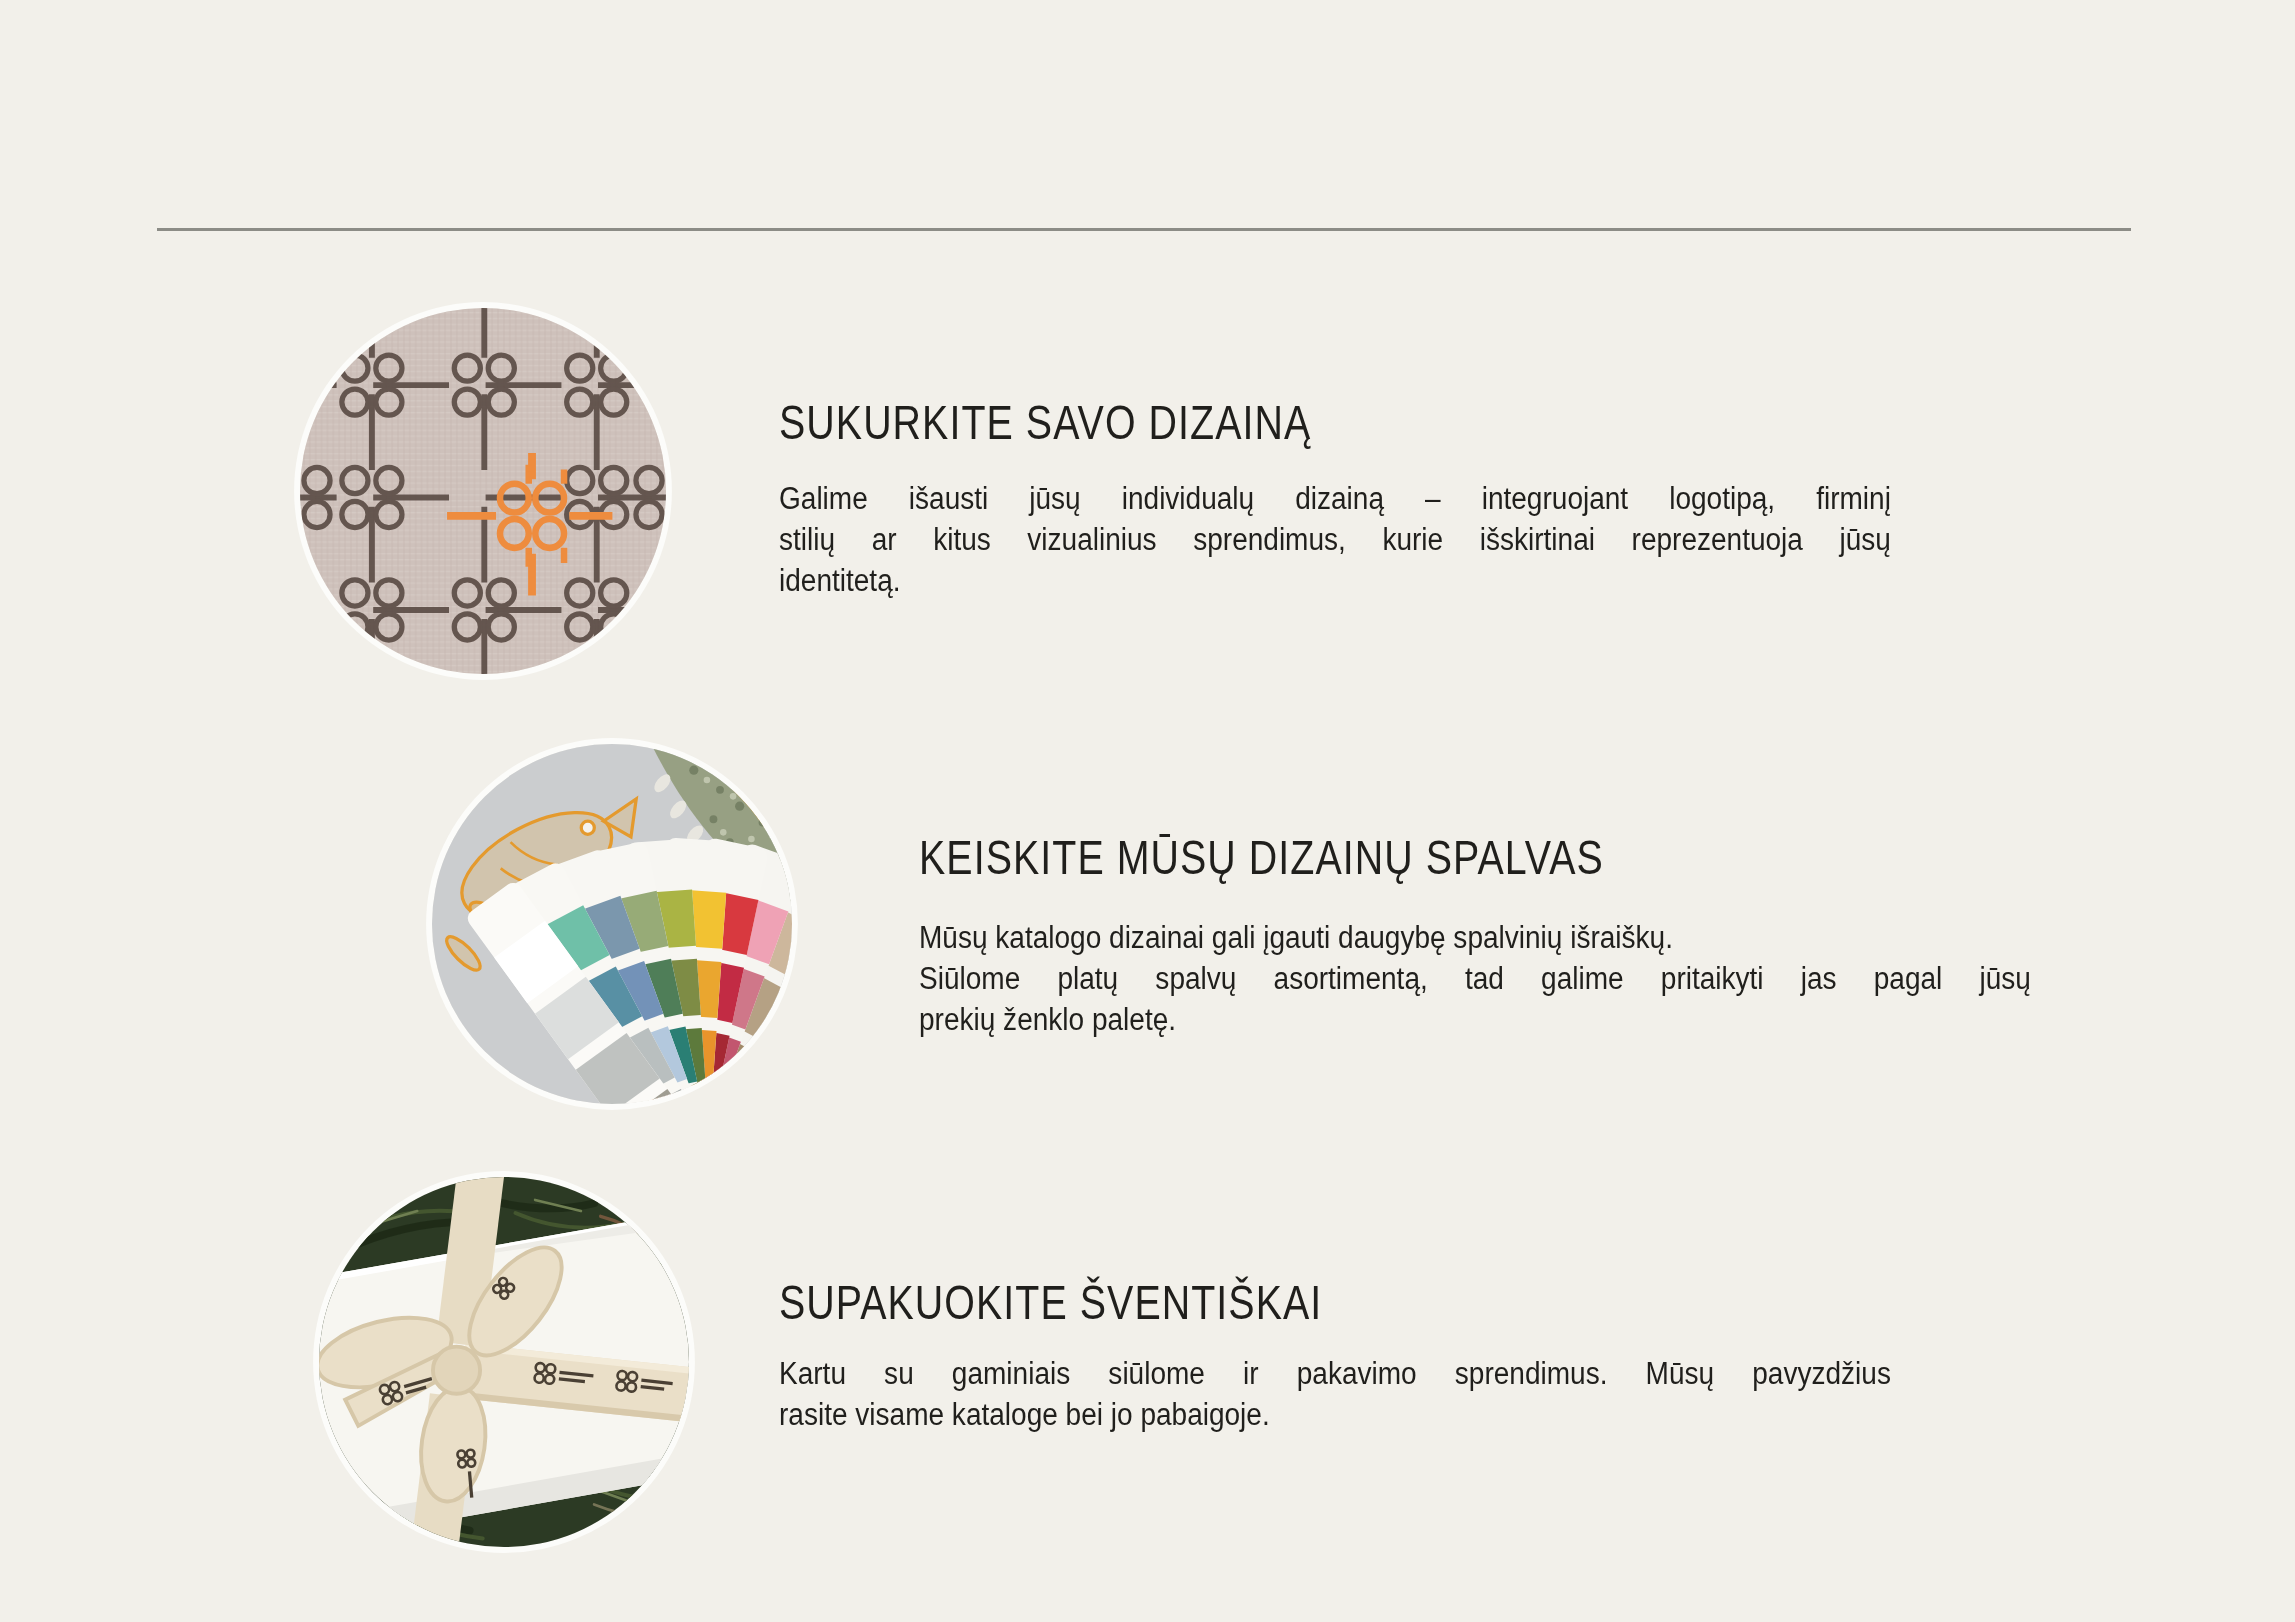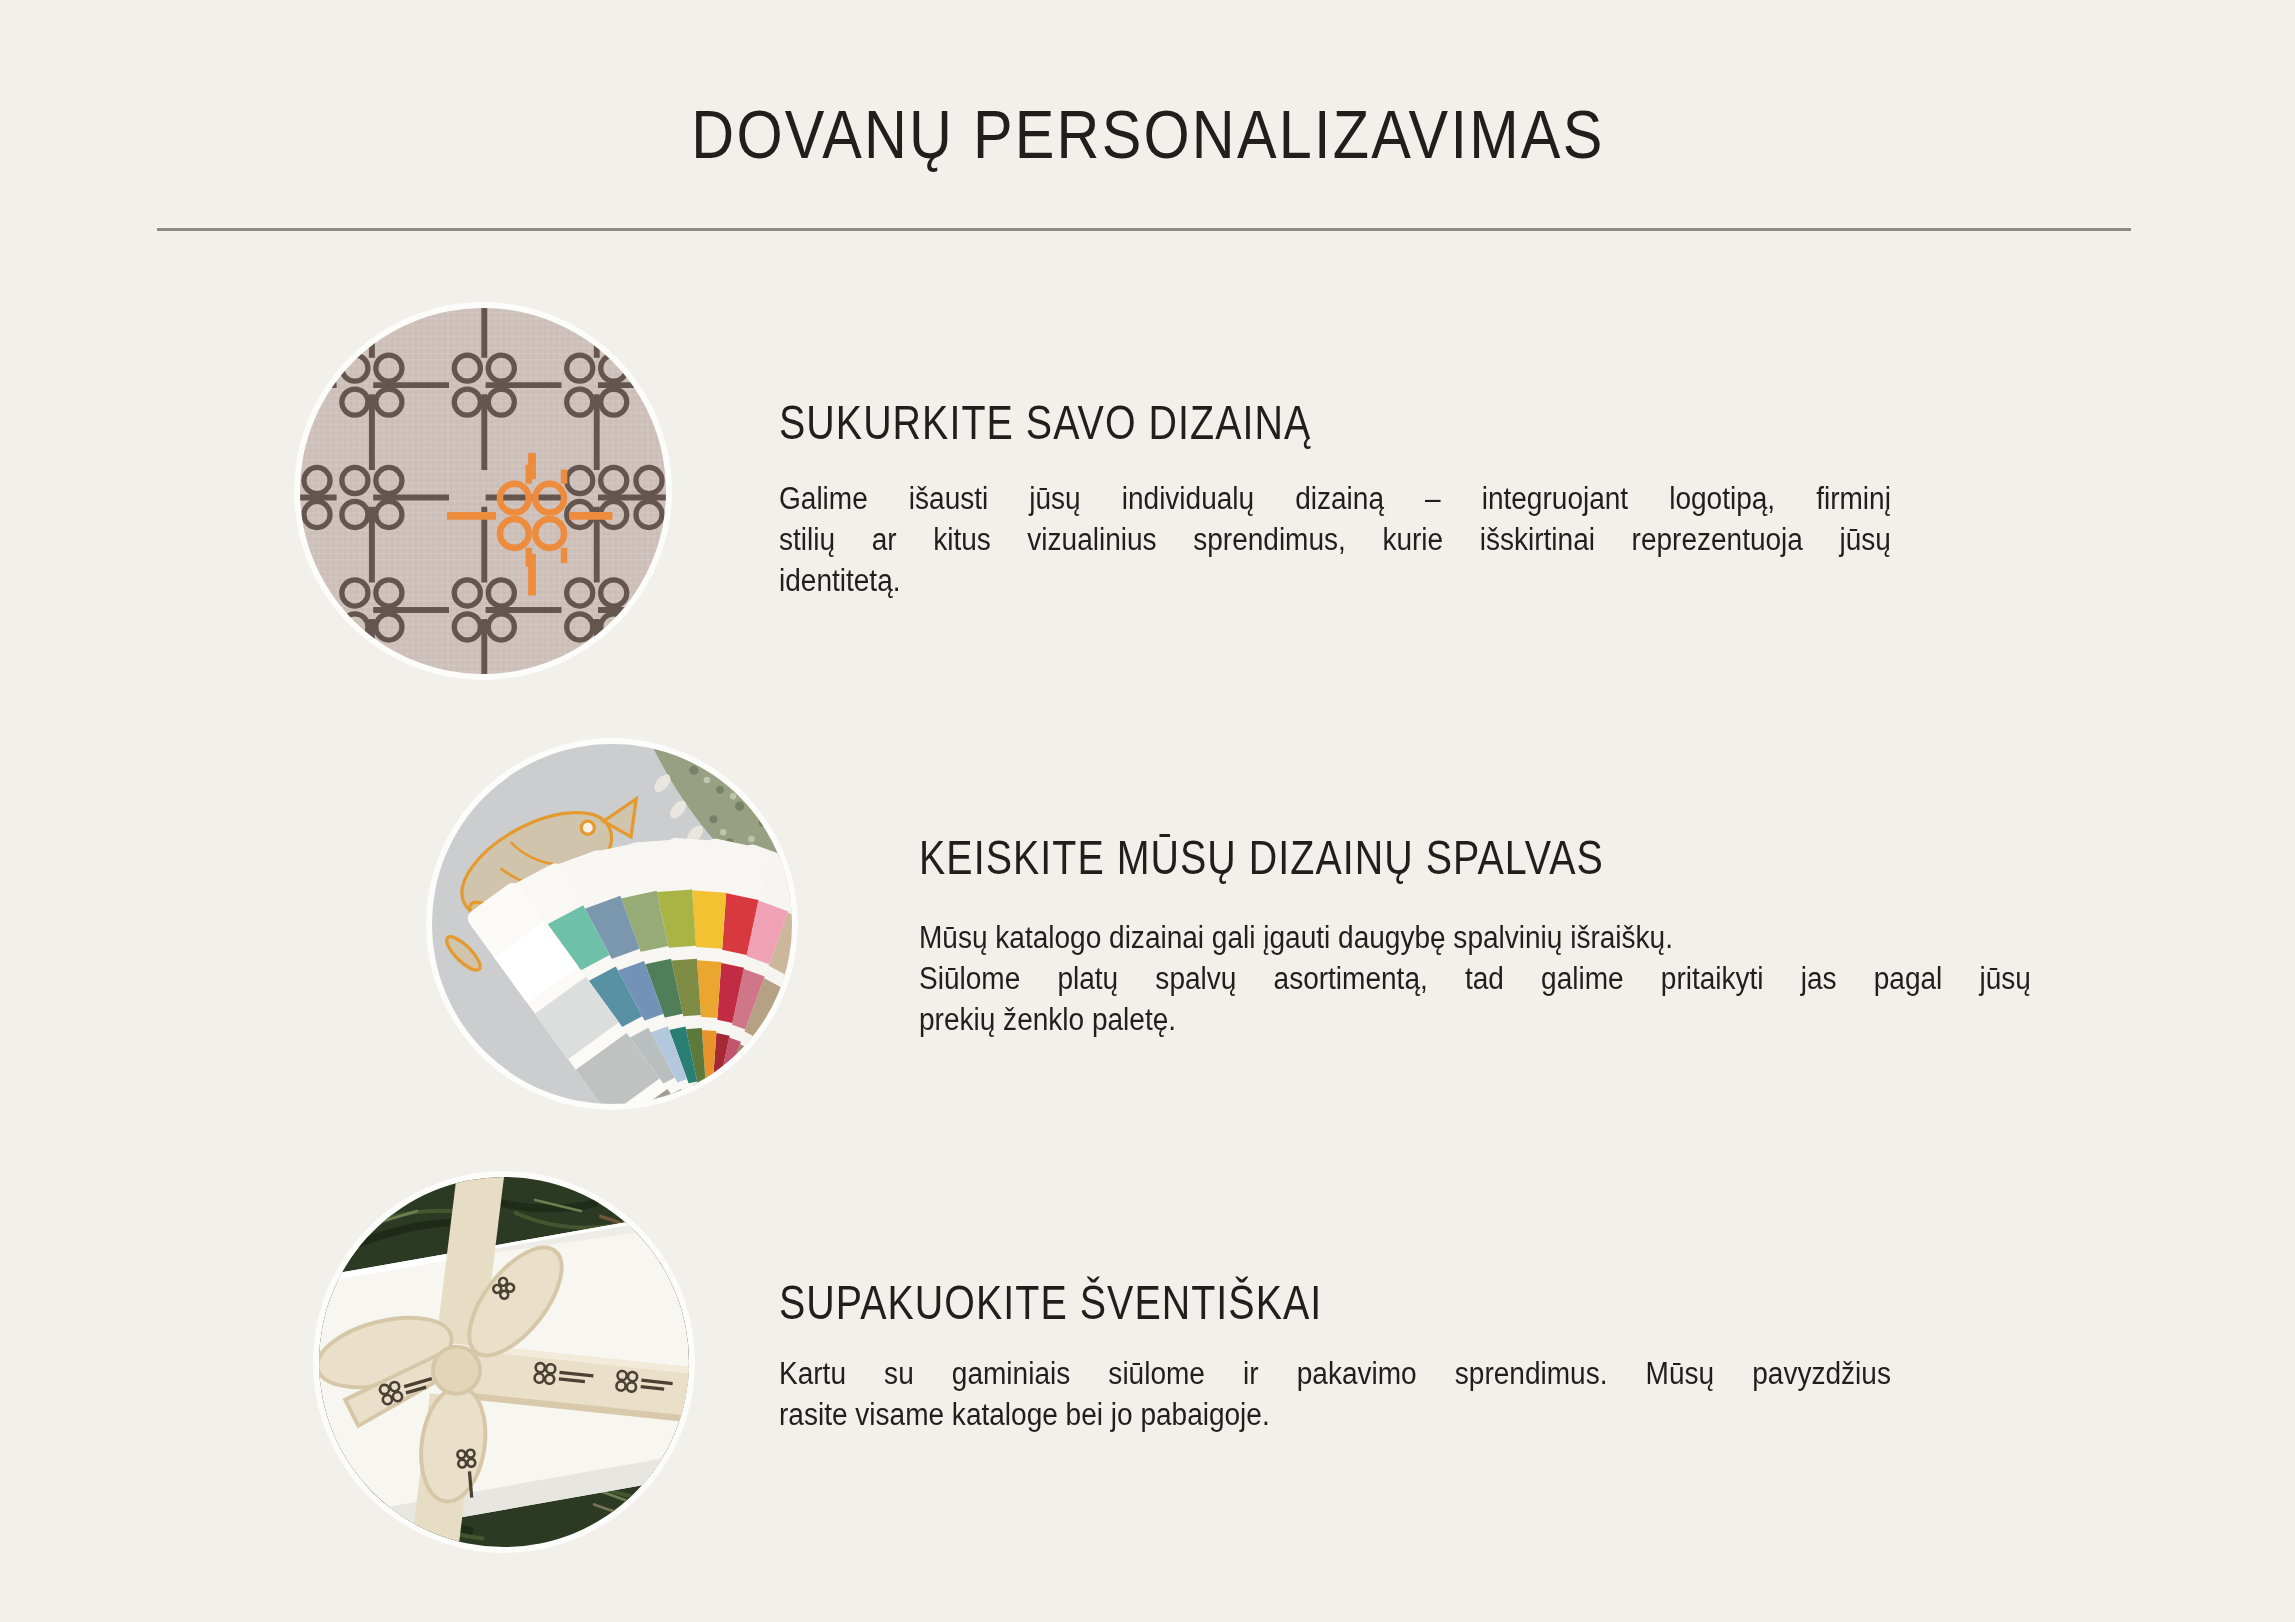--- a/index.html
+++ b/index.html
@@ -38,23 +38,20 @@
   .p2{left:919px;top:917px;}
   .p3{left:779px;top:1353px;}
   .jline{text-align:justify;text-align-last:justify;}
   .lline{text-align:left;}
 </style>
 </head>
 <body>
 
 <div class="page">
 
-  <div class="title-wrap">
-    <div class="title">DOVANŲ PERSONALIZAVIMAS</div>
-  </div>
 
   <div class="divider"></div>
 
   <div class="circle circle-1">
     <svg viewBox="0 0 560 560" xmlns="http://www.w3.org/2000/svg">
       <defs>
         <pattern id="weave" width="9" height="9" patternUnits="userSpaceOnUse">
           <rect width="9" height="9" fill="#CEC1BB"></rect>
           <rect y="6" width="9" height="2" fill="#D8CCC6" opacity=".7"></rect>
           <rect x="5" width="2" height="9" fill="#C4B6B0" opacity=".5"></rect>

